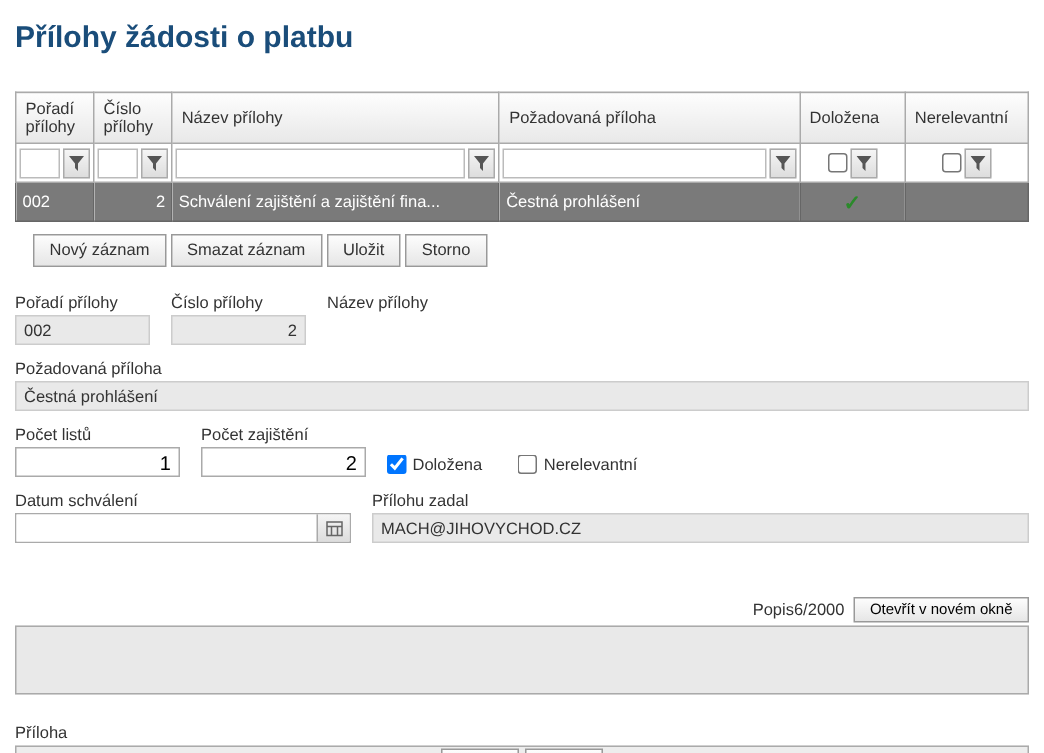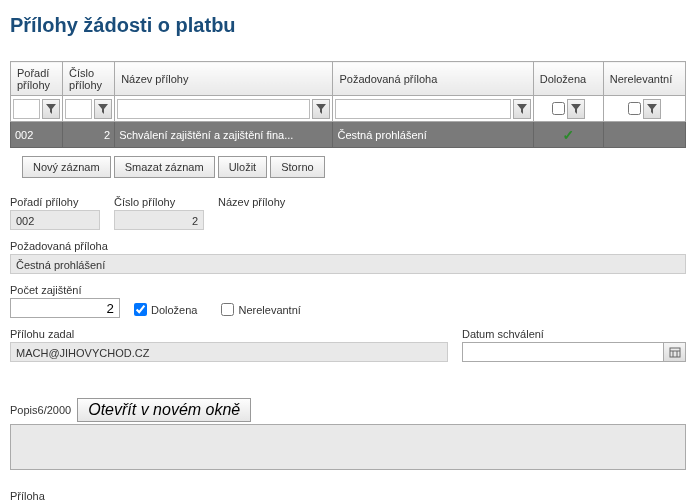--- a/index.html
+++ b/index.html
@@ -130,21 +130,21 @@
     display: flex; align-items: center; justify-content: center;
   }
   .chk { display: inline-flex; align-items: center; gap: 4px; }
   .popis-box {
     border: 1px solid #aaa;
     background: #e9e9e9;
     height: 46px;
   }
   .popis-head {
     display: flex;
-    justify-content: flex-start;
+    justify-content: flex-end;
     align-items: center;
     margin-bottom: 2px;
     margin-top: 36px;
   }
   .popis-head .lbl { margin: 0; }
   .popis-right { display: flex; align-items: center; gap: 6px; }
   .counter { font-size: 11px; color: #333; }
   .attach-row {
     border: 1px solid #aaa;
     background: #ededed;
@@ -152,23 +152,22 @@
     display: flex;
     align-items: center;
     justify-content: center;
     padding: 0 4px;
     gap: 4px;
   }
   .small-btn {
     background: linear-gradient(#fdfdfd,#e6e6e6);
     border: 1px solid #999;
     padding: 2px 10px;
-    font-size: 16px;
+    font-size: 10px;
     cursor: pointer;
-    font-style: italic;
   }
   .small-btn:disabled { color: #aaa; cursor: default; }
   input[type=checkbox] { margin: 0; }
 </style>
 </head>
 <body>
 
 <h2 class="page-title">Přílohy žádosti o platbu</h2>
 
 <table class="grid">
@@ -286,54 +285,58 @@
     </div>
   </div>
 
   <div style="margin-top:10px">
     <span class="lbl">Požadovaná příloha</span>
     <div class="ro-field" style="width:100%">Čestná prohlášení</div>
   </div>
 
   <div class="row" style="margin-top:10px; align-items:flex-end">
     <div class="col" style="width:110px">
+      <span class="lbl">Počet listů</span>
+      <input class="num-field" value="1" style="">
+    </div>
+    <div class="col" style="width:110px">
       <span class="lbl">Počet zajištění</span>
       <input class="num-field" value="2" style="">
     </div>
     <div style="display:flex; gap:24px; padding-bottom:2px">
       <label class="chk">
         <input type="checkbox" checked="" style="">
         <span>Doložena</span>
       </label>
       <label class="chk">
         <input type="checkbox" style="">
         <span>Nerelevantní</span>
       </label>
     </div>
   </div>
 
   <div class="row" style="margin-top:10px">
-    <div class="col" style="flex:1">
-      <span class="lbl">Přílohu zadal</span>
-      <div class="ro-field">MACH@JIHOVYCHOD.CZ</div>
-    </div>
     <div class="col" style="width:224px">
       <span class="lbl">Datum schválení</span>
       <div class="date-field">
         <input class="di" value="" style="">
         <div class="cal">
           <svg width="12" height="12" viewBox="0 0 12 12">
               <rect x="1" y="2" width="10" height="9" fill="none" stroke="#666"></rect>
               <line x1="1" y1="5" x2="11" y2="5" stroke="#666"></line>
               <line x1="4" y1="5" x2="4" y2="11" stroke="#666"></line>
               <line x1="8" y1="5" x2="8" y2="11" stroke="#666"></line>
             </svg>
         </div>
       </div>
     </div>
+    <div class="col" style="flex:1">
+      <span class="lbl">Přílohu zadal</span>
+      <div class="ro-field">MACH@JIHOVYCHOD.CZ</div>
+    </div>
   </div>
 
   <div style="margin-top:10px">
     <div class="popis-head">
       <span class="lbl">Popis</span>
       <div class="popis-right">
         <span class="counter">6/2000</span>
         <button class="small-btn">Otevřít v novém okně</button>
       </div>
     </div>

